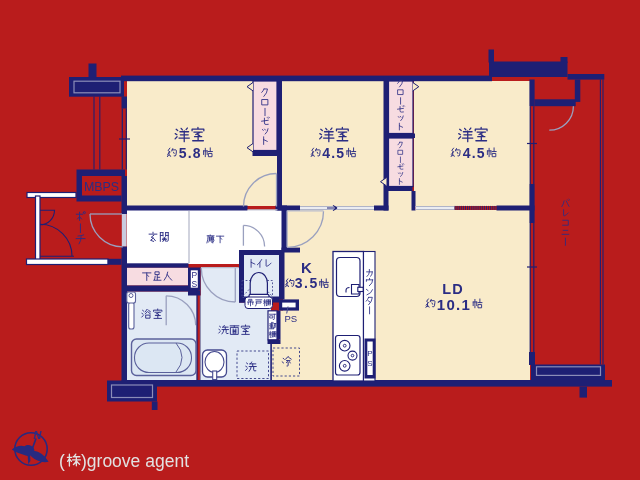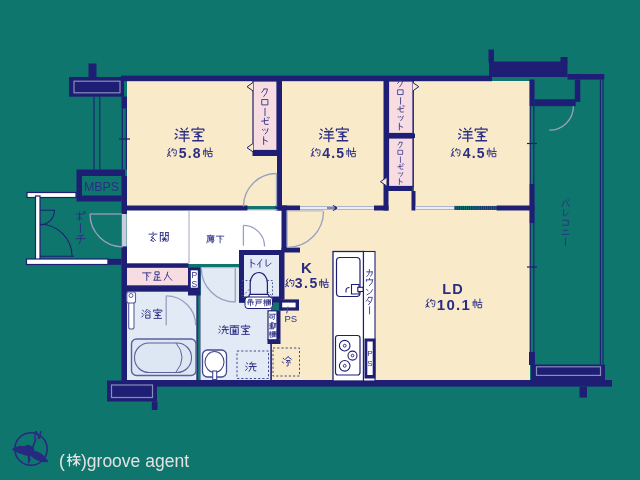--- a/index.html
+++ b/index.html
@@ -1,16 +1,16 @@
 <!DOCTYPE html>
 <html><head>
 <meta charset="utf-8">
 <style>
 html,body{margin:0;padding:0;background:#ffffff;}
-#page{position:relative;width:640px;height:480px;background:#0f766e;overflow:hidden;
+#page{position:relative;width:640px;height:480px;background:#b91c1c;overflow:hidden;
 font-family:"Liberation Sans", sans-serif;}
 svg{position:absolute;left:0;top:0;}
 </style>
 </head>
 <body>
 <div id="page">
 <svg width="640" height="480" viewBox="0 0 640 480">
 <defs id="glyphs">
 <g id="k_you">
           <path d="M14,16 L24,24 M8,44 L19,51 M7,78 L20,64 M46,10 L54,20 M86,8 L78,18 M38,32 H94 M41,52 H92 M32,73 H99 M66,26 V96" fill="none"></path>

